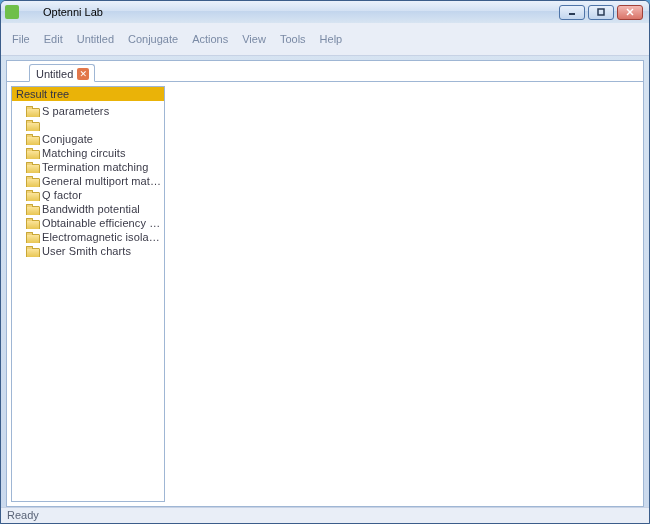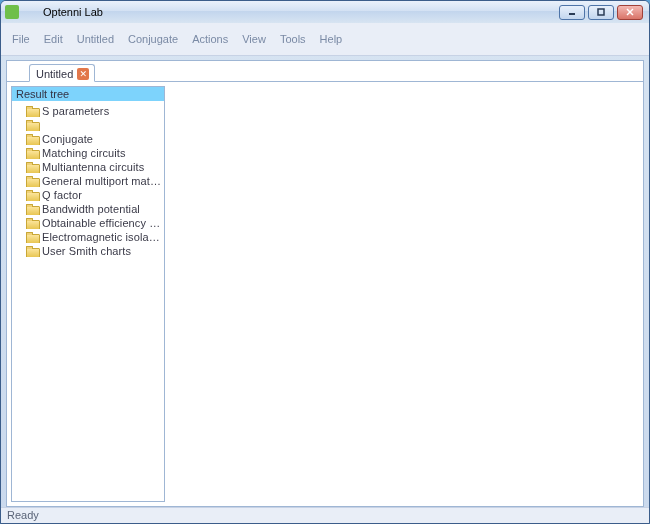--- a/index.html
+++ b/index.html
@@ -121,21 +121,21 @@
   .tree-panel {
     width: 154px;
     margin: 4px;
     border: 1px solid #9fb6d4;
     background: #fff;
     display: flex;
     flex-direction: column;
     overflow: hidden;
   }
   .tree-header {
-    background: #7dd3fc;
+    background: #eab308;
     padding: 1px 4px;
     font-size: 11px;
     color: #334;
   }
   .tree-list {
     flex: 1;
     overflow: auto;
     padding: 2px 0;
   }
   .tree-item {
@@ -254,21 +254,21 @@
           <div class="tree-item">
               <span class="folder-icon"></span>
               <span class="tree-label">Conjugate</span>
             </div>
           <div class="tree-item">
               <span class="folder-icon"></span>
               <span class="tree-label">Matching circuits</span>
             </div>
           <div class="tree-item">
               <span class="folder-icon"></span>
-              <span class="tree-label">Multiantenna circuits</span>
+              <span class="tree-label">Termination matching</span>
             </div>
           <div class="tree-item">
               <span class="folder-icon"></span>
               <span class="tree-label">General multiport matching</span>
             </div>
           <div class="tree-item">
               <span class="folder-icon"></span>
               <span class="tree-label">Q factor</span>
             </div>
           <div class="tree-item">

